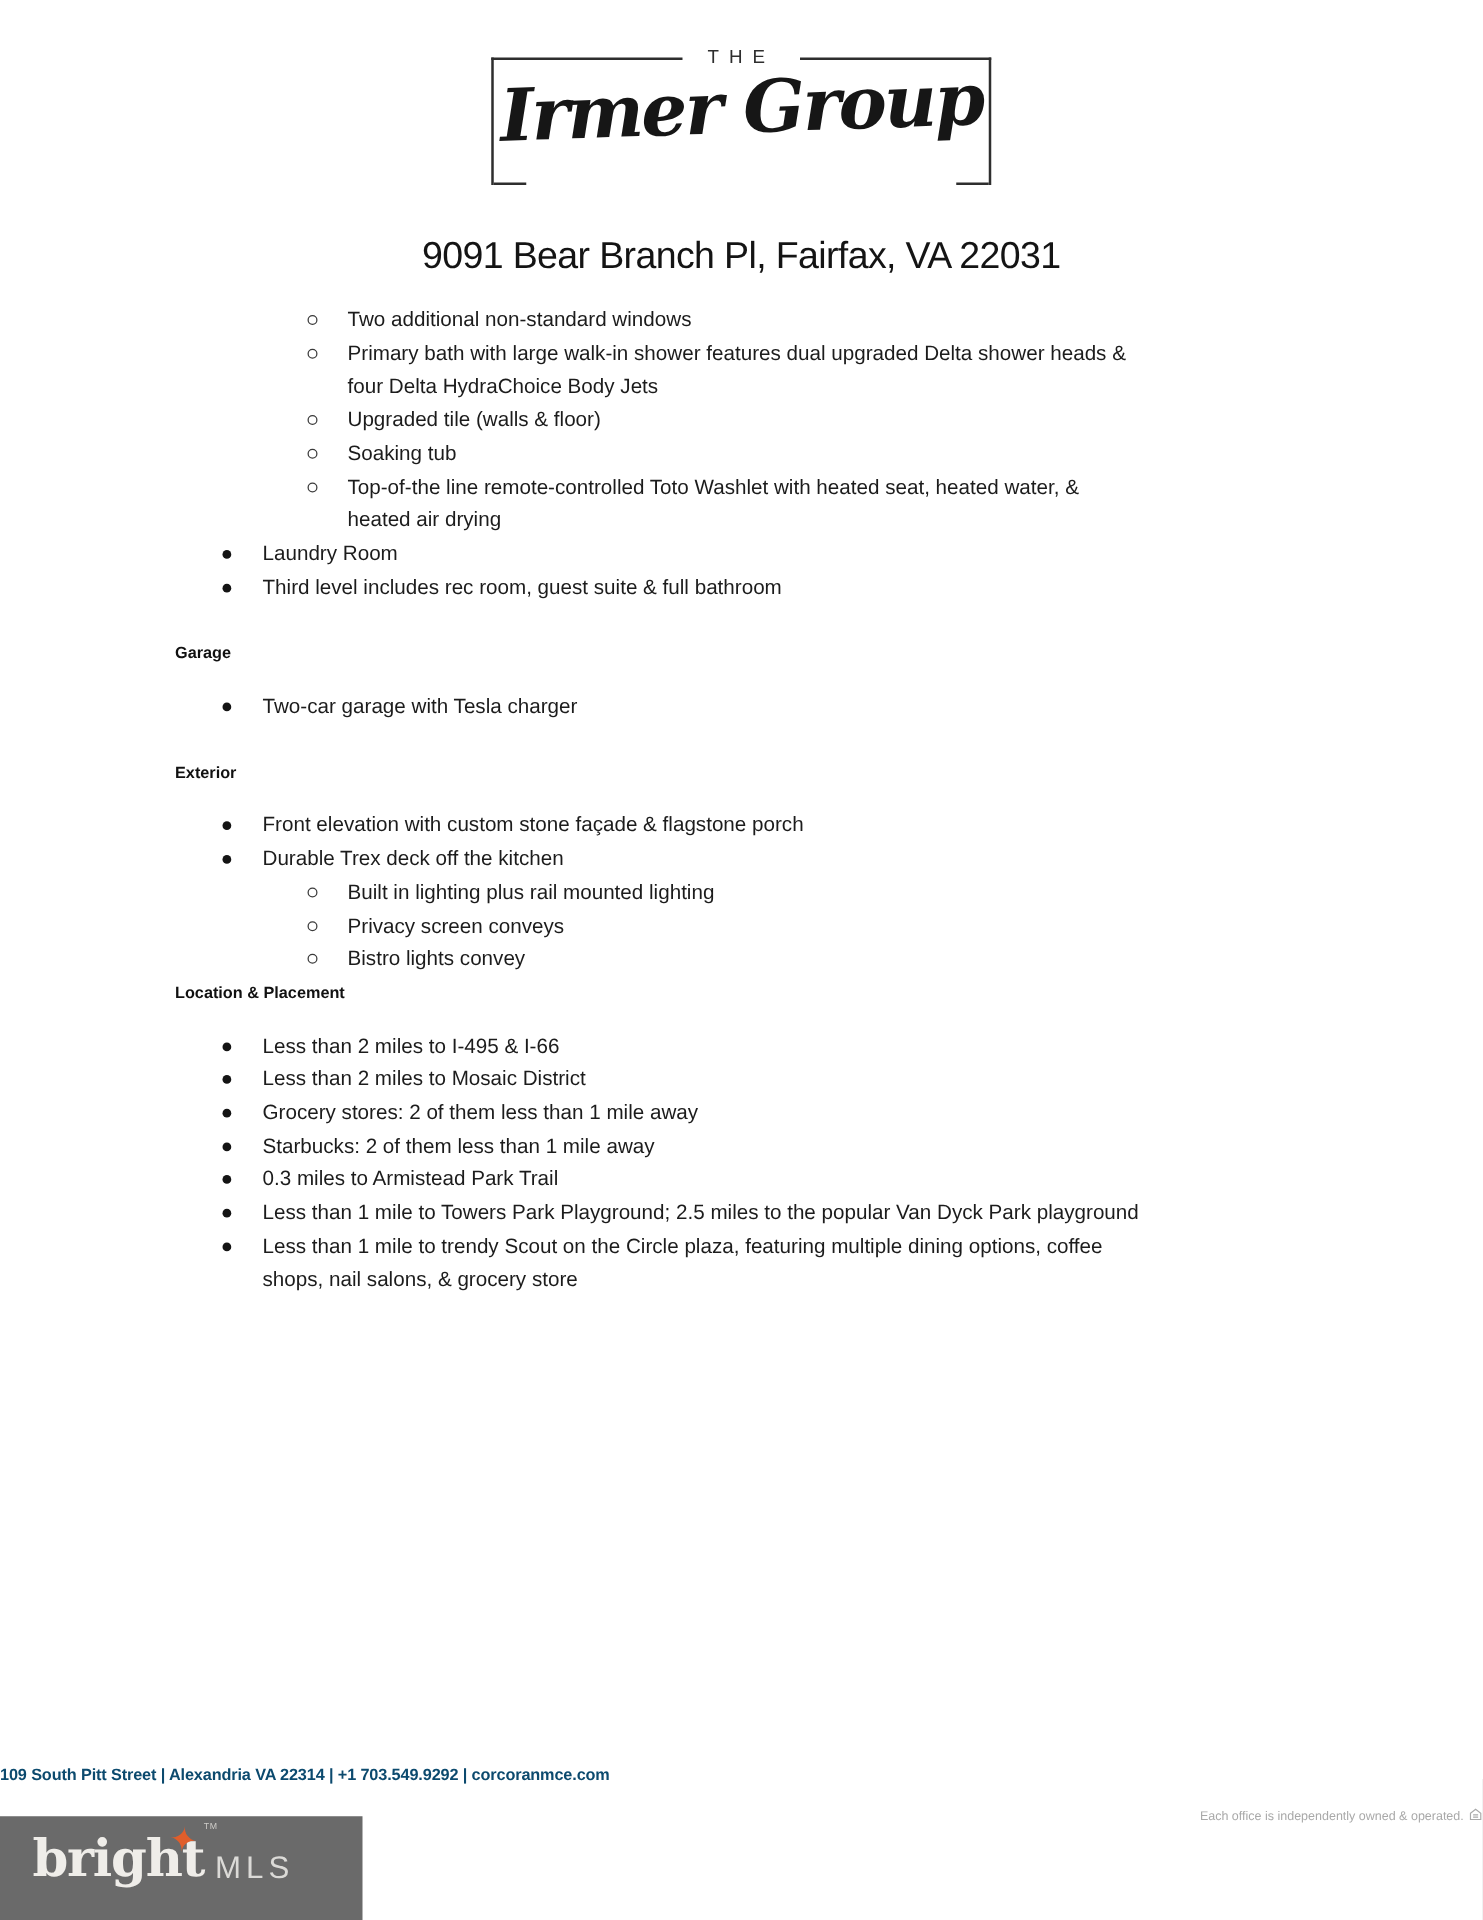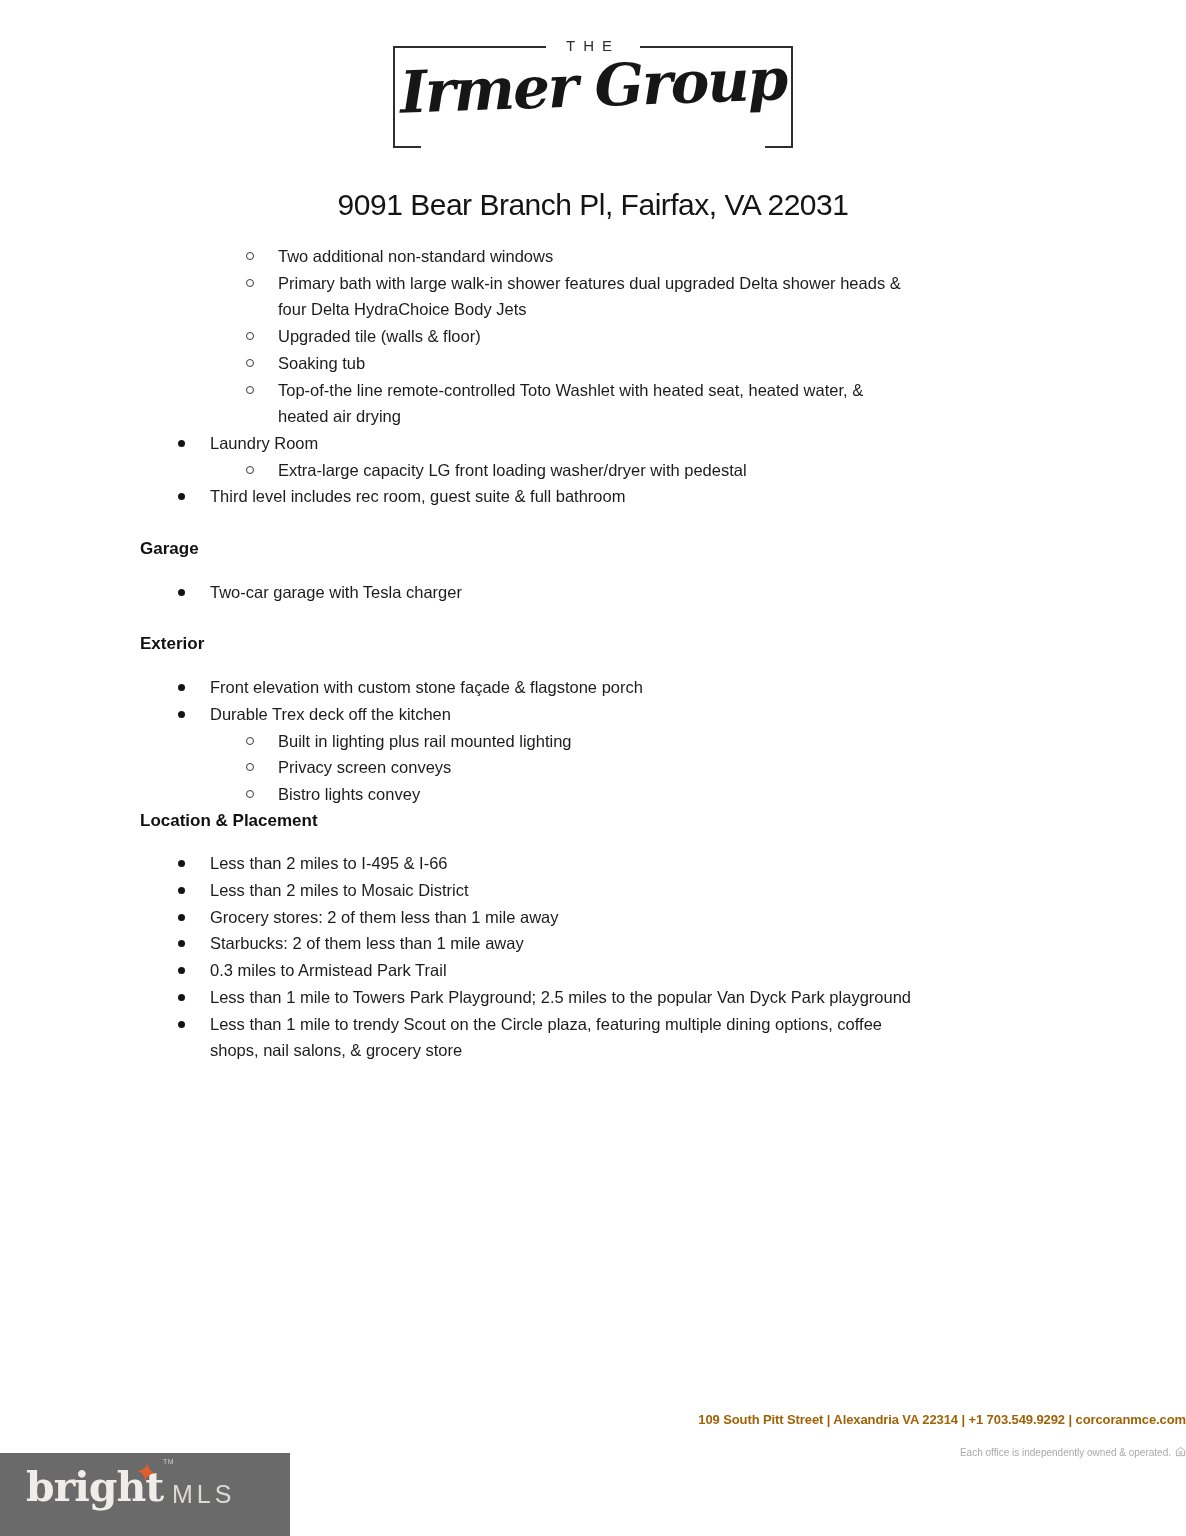--- a/index.html
+++ b/index.html
@@ -73,21 +73,21 @@
   
   .content {
     margin: 21px 140px 0 140px;
     font-size: 16.5px;
     line-height: 26.7px;
   }
   .block { position: relative; }
   .block .txt { white-space: pre-line; }
   .heading {
     font-weight: bold;
-    font-size: 17px;
+    font-size: 13px;
     margin: 26px 0 16px 0;
     color: #111;
   }
   .heading.tight { margin-top: 0; }
   .bullet { padding-left: 70px; }
   .bullet > .marker {
     position: absolute;
     left: 38px;
     top: 10px;
     width: 7px;
@@ -107,24 +107,24 @@
     background: transparent;
     box-sizing: border-box;
   }
 
   
   .footer-line {
     position: absolute;
     top: 1412px;
     left: 0;
     width: 100%;
-    text-align: right;
+    text-align: left;
     font-size: 13px;
     font-weight: bold;
-    color: #a16207;
+    color: #0c4a6e;
     letter-spacing: -0.1px;
   }
   .disclaimer {
     position: absolute;
     top: 1446px;
     left: 0;
     width: 100%;
     text-align: right;
     font-size: 10px;
     color: #a9a9a9;
@@ -194,21 +194,20 @@
 
   <main class="content" id="content">
       <div class="block sub"><span class="marker"></span><span class="txt">Two additional non-standard windows</span></div>
       <div class="block sub"><span class="marker"></span><span class="txt">Primary bath with large walk-in shower features dual upgraded Delta shower heads &amp;
 four Delta HydraChoice Body Jets</span></div>
       <div class="block sub"><span class="marker"></span><span class="txt">Upgraded tile (walls &amp; floor)</span></div>
       <div class="block sub"><span class="marker"></span><span class="txt">Soaking tub</span></div>
       <div class="block sub"><span class="marker"></span><span class="txt">Top-of-the line remote-controlled Toto Washlet with heated seat, heated water, &amp;
 heated air drying</span></div>
       <div class="block bullet"><span class="marker"></span><span class="txt">Laundry Room</span></div>
-      <div class="block sub"><span class="marker"></span><span class="txt">Extra-large capacity LG front loading washer/dryer with pedestal</span></div>
       <div class="block bullet"><span class="marker"></span><span class="txt">Third level includes rec room, guest suite &amp; full bathroom</span></div>
       <div class="block heading"><span class="txt">Garage</span></div>
       <div class="block bullet"><span class="marker"></span><span class="txt">Two-car garage with Tesla charger</span></div>
       <div class="block heading"><span class="txt">Exterior</span></div>
       <div class="block bullet"><span class="marker"></span><span class="txt">Front elevation with custom stone façade &amp; flagstone porch</span></div>
       <div class="block bullet"><span class="marker"></span><span class="txt">Durable Trex deck off the kitchen</span></div>
       <div class="block sub"><span class="marker"></span><span class="txt">Built in lighting plus rail mounted lighting</span></div>
       <div class="block sub"><span class="marker"></span><span class="txt">Privacy screen conveys</span></div>
       <div class="block sub"><span class="marker"></span><span class="txt">Bistro lights convey</span></div>
       <div class="block heading tight"><span class="txt">Location &amp; Placement</span></div>

